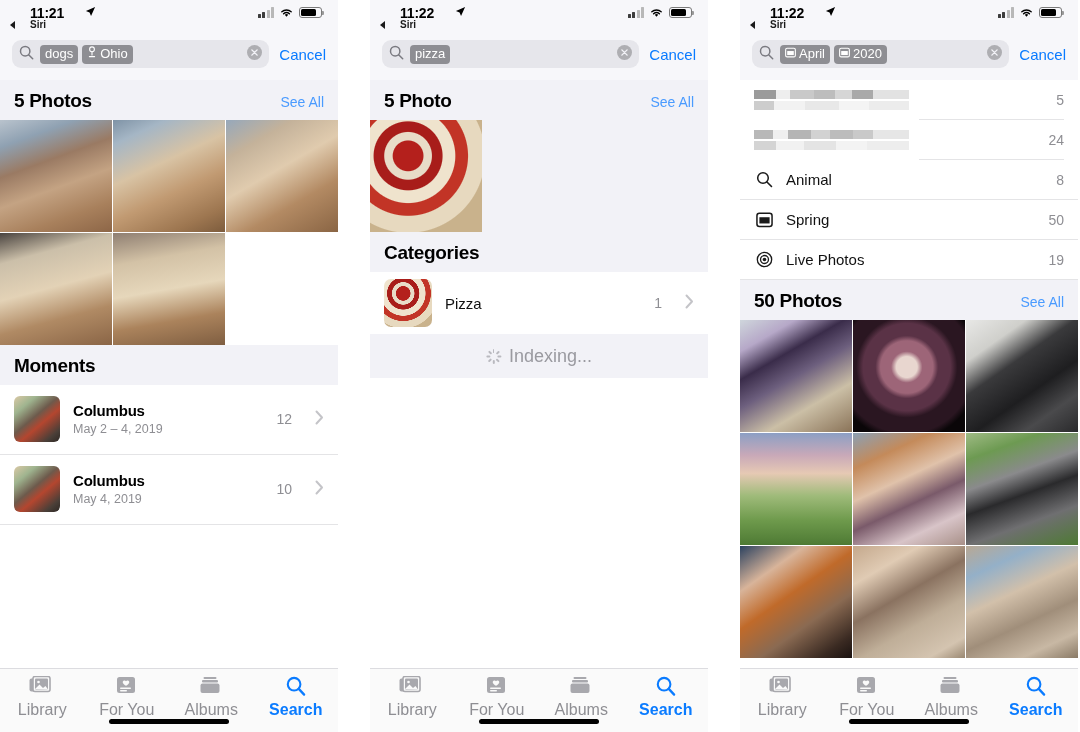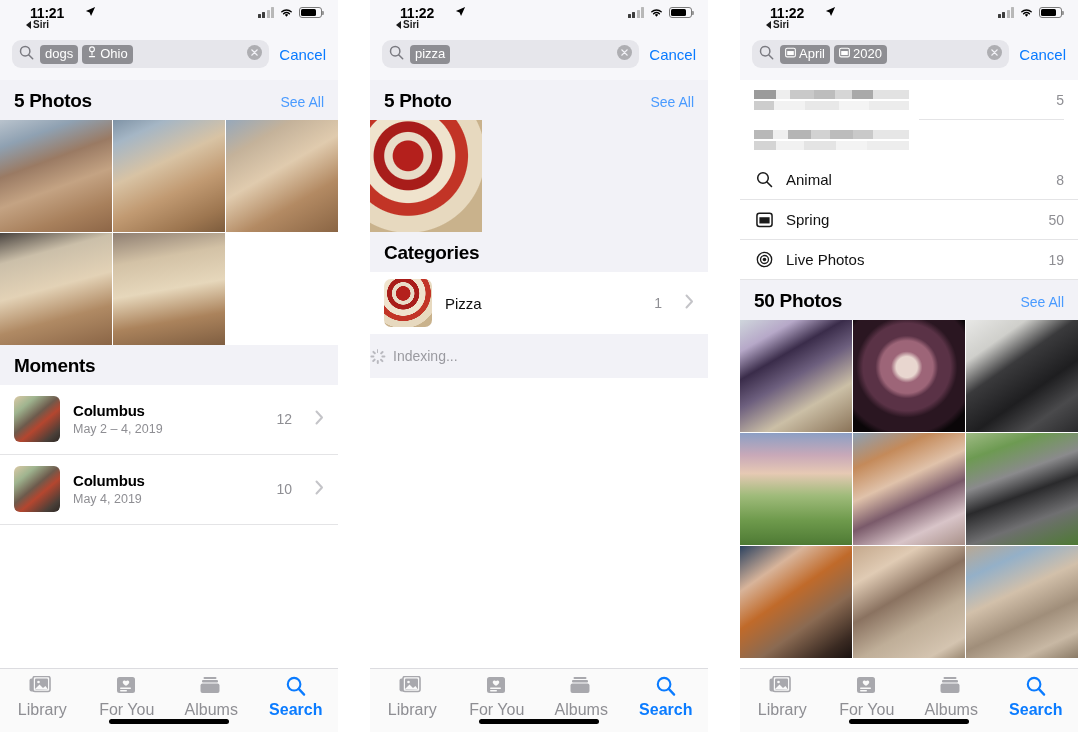--- a/index.html
+++ b/index.html
@@ -38,23 +38,23 @@
   .bars i:nth-child(3){height:8px;background:#b8b8b8;} .bars i:nth-child(4){height:11px;background:#b8b8b8;}
   .batt {
     width: 23px; height: 11px; border: 1.2px solid #7a7a7a; border-radius: 3px;
     position: relative; padding: 1.2px;
   }
   .batt::after{content:"";position:absolute;right:-3.2px;top:3px;width:1.8px;height:4px;background:#9a9a9a;border-radius:0 1px 1px 0;}
   .batt span{display:block;height:100%;width:82%;background:#000;border-radius:1.5px;}
 
   
   .siri-back {
-    position: absolute; left: 26px; top: 19px;
+    position: absolute; left: 10px; top: 19px;
     font-size: 10px; font-weight: bold; color: #1a1a1a;
-    display: flex; align-items: center; gap: 2px;
+    display: flex; align-items: center; gap: 15px;
   }
   .siri-back .tri {
     width: 0; height: 0; border-top: 4px solid transparent;
     border-bottom: 4px solid transparent; border-right: 5px solid #1a1a1a;
   }
 
   
   .searchbar {
     flex: 0 0 auto; background: #f7f7fa; padding: 6px 12px 12px 12px;
     display: flex; align-items: center; gap: 10px;
@@ -114,21 +114,21 @@
   .msub { font-size: 12.5px; color: #8e8e93; margin-top: 3px; }
 
   .cat-row {
     display: flex; align-items: center; height: 62px; padding: 0 14px;
     background: #fff; gap: 13px;
   }
   .cat-thumb { width: 48px; height: 48px; border-radius: 7px; background-size: cover; flex: 0 0 auto; }
 
   .indexing {
     background: #f2f2f7; height: 44px; display: flex; align-items: center;
-    justify-content: flex-start; gap: 8px; color: #9a9aa0; font-size: 14px;
+    justify-content: center; gap: 8px; color: #9a9aa0; font-size: 18px;
   }
   .spinner { width: 15px; height: 15px; position: relative; }
   .spinner i {
     position: absolute; left: 6.6px; top: 0; width: 1.8px; height: 4.4px;
     background: #b9b9bf; border-radius: 1px; transform-origin: 0.9px 7.5px;
   }
 
   .filler { background: #f2f2f7; flex: 1; }
 
   
@@ -556,20 +556,21 @@
               <b style="width:23%;background:#e6e6e6"></b>
           </span>
           <span class="px" style="width:155px">
             <b style="width:14%;background:#d4d4d4"></b>
               <b style="width:18%;background:#f1f1f1"></b>
               <b style="width:21%;background:#e4e4e4"></b>
             <b style="width:20%;background:#f3f3f3"></b>
               <b style="width:27%;background:#ededed"></b>
           </span>
         </span>
+        <span class="redact-count-cell">24</span>
       </div>
 
       <div class="row">
         <span class="row-ico">
           <svg width="17" height="17" viewBox="0 0 18 18">
               <circle cx="7.4" cy="7.4" r="5.6" stroke="#1a1a1a" stroke-width="1.6" fill="none"></circle>
               <line x1="11.6" y1="11.6" x2="16.4" y2="16.4" stroke="#1a1a1a" stroke-width="1.7" stroke-linecap="round"></line>
             </svg>
         </span>
         <span class="row-label">Animal</span>

